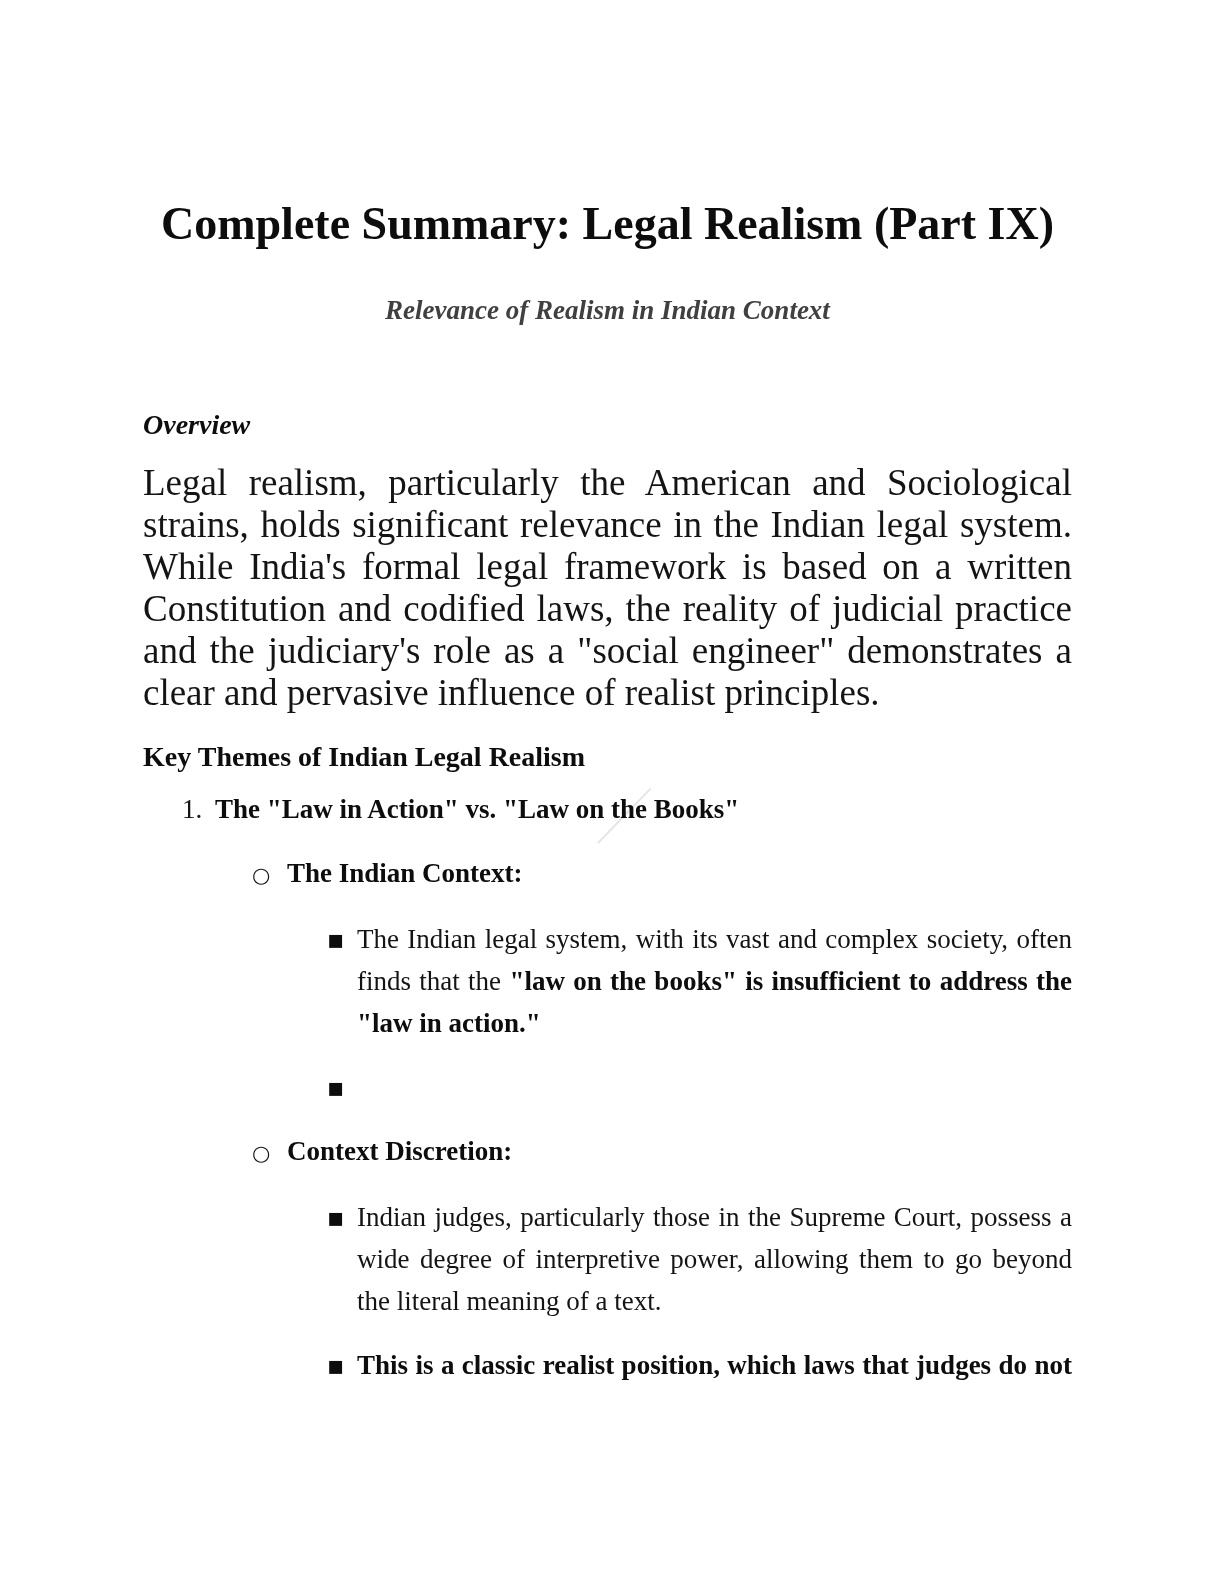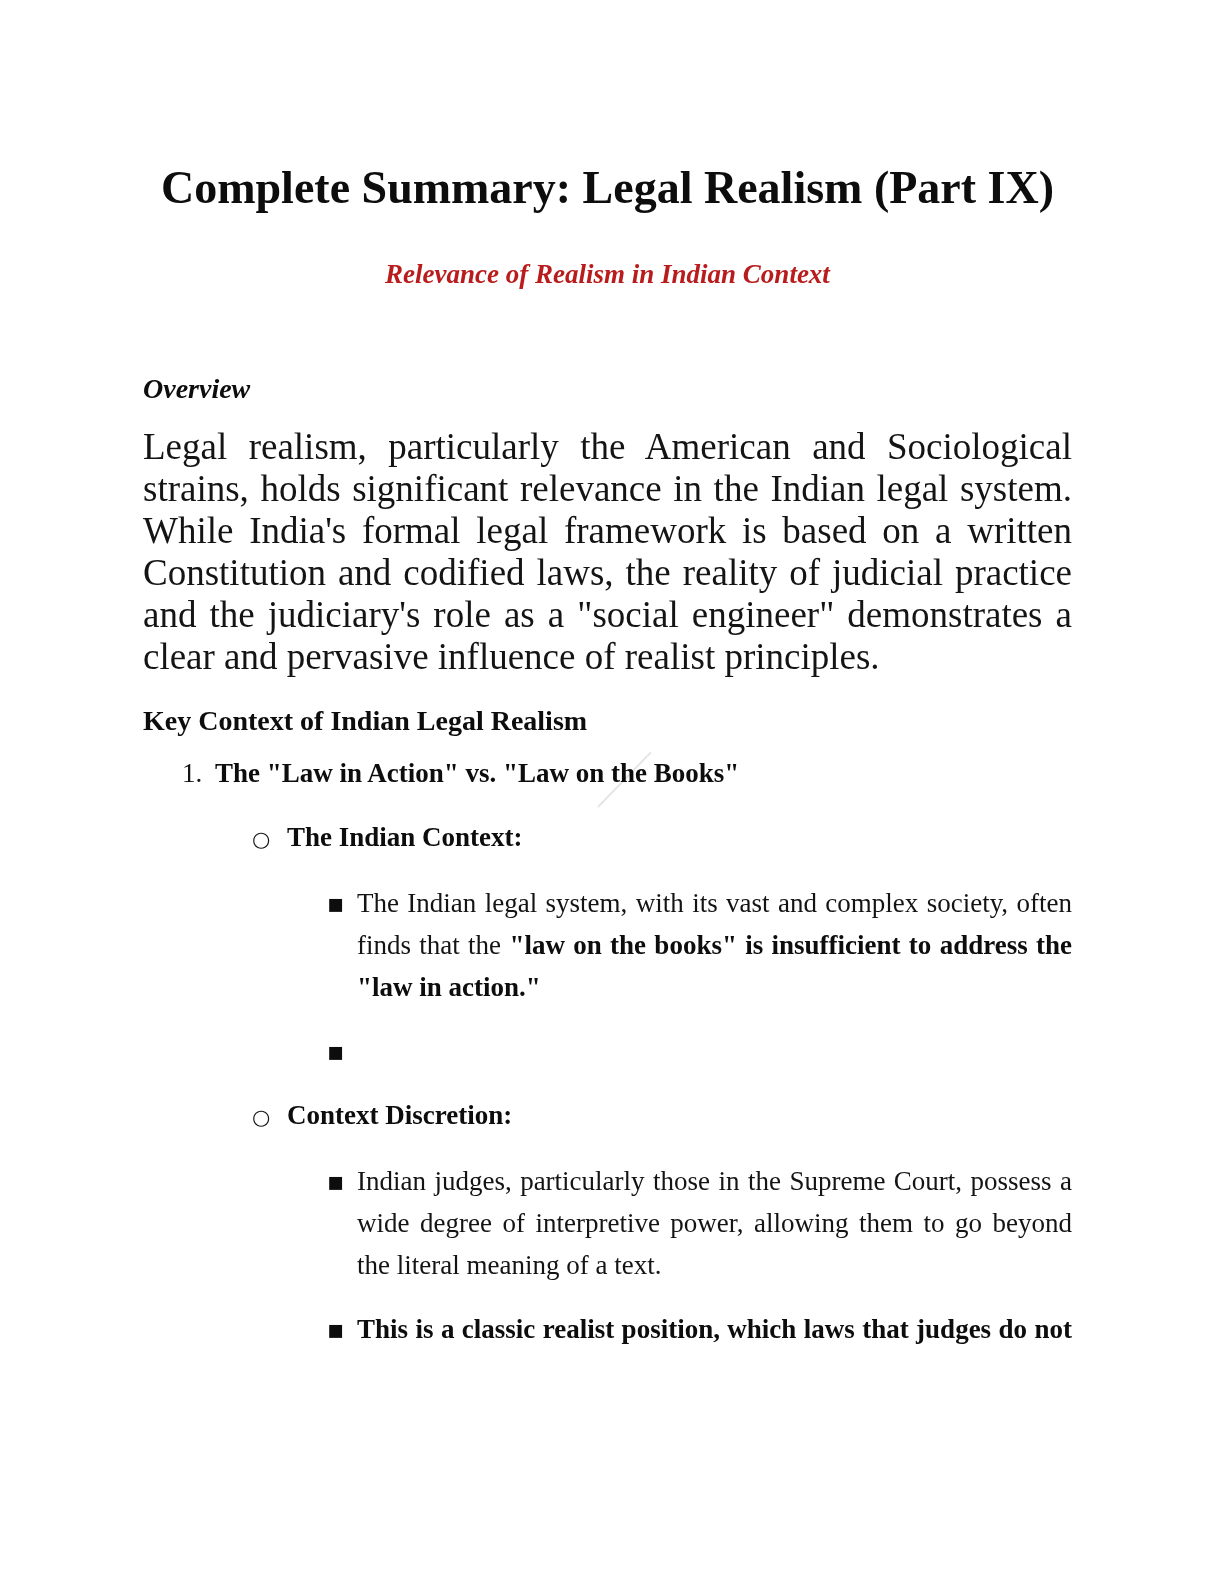--- a/index.html
+++ b/index.html
@@ -8,41 +8,42 @@
     background: #ffffff;
   }
   .page {
     position: relative;
     width: 1224px;
     height: 1348px;
     background: #ffffff;
     overflow: hidden;
     font-family: "Liberation Serif", "DejaVu Serif", serif;
     color: #111111;
+    margin-top: 36px;
   }
   .doc {
     padding: 0 152px 0 143px;
   }
   .title {
     margin: 0;
     padding-top: 160px;
     text-align: center;
     font-size: 46px;
     line-height: 56px;
     font-weight: 700;
     color: #0d0d0d;
   }
   .subtitle {
     margin-top: 38px;
     text-align: center;
     font-size: 27px;
     line-height: 40px;
     font-weight: 700;
     font-style: italic;
-    color: #b91c1c;
+    color: #404040;
   }
   .h2 {
     font-size: 28px;
     line-height: 42px;
     font-weight: 700;
     color: #0d0d0d;
   }
   .h2-overview { margin-top: 74px; font-style: italic; }
   .h2-keythemes { margin-top: 22px; }
   .body-par {
@@ -104,21 +105,21 @@
   <div class="doc">
 
     <h1 class="title">Complete Summary: Legal Realism (Part IX)</h1>
 
     <div class="subtitle">Relevance of Realism in Indian Context</div>
 
     <div class="h2 h2-overview">Overview</div>
 
     <div class="body-par">Legal realism, particularly the American and Sociological strains, holds significant relevance in the Indian legal system. While India's formal legal framework is based on a written Constitution and codified laws, the reality of judicial practice and the judiciary's role as a "social engineer" demonstrates a clear and pervasive influence of realist principles.</div>
 
-    <div class="h2 h2-keythemes">Key Context of Indian Legal Realism</div>
+    <div class="h2 h2-keythemes">Key Themes of Indian Legal Realism</div>
 
     <div class="list-row row-number">
       <span class="num-marker">1.</span>
       <span class="item-label">The "Law in Action" vs. "Law on the Books"</span>
     </div>
 
     <div class="list-row row-circle">
       <span class="circle-marker">○</span>
       <span class="item-label">The Indian Context:</span>
     </div>

